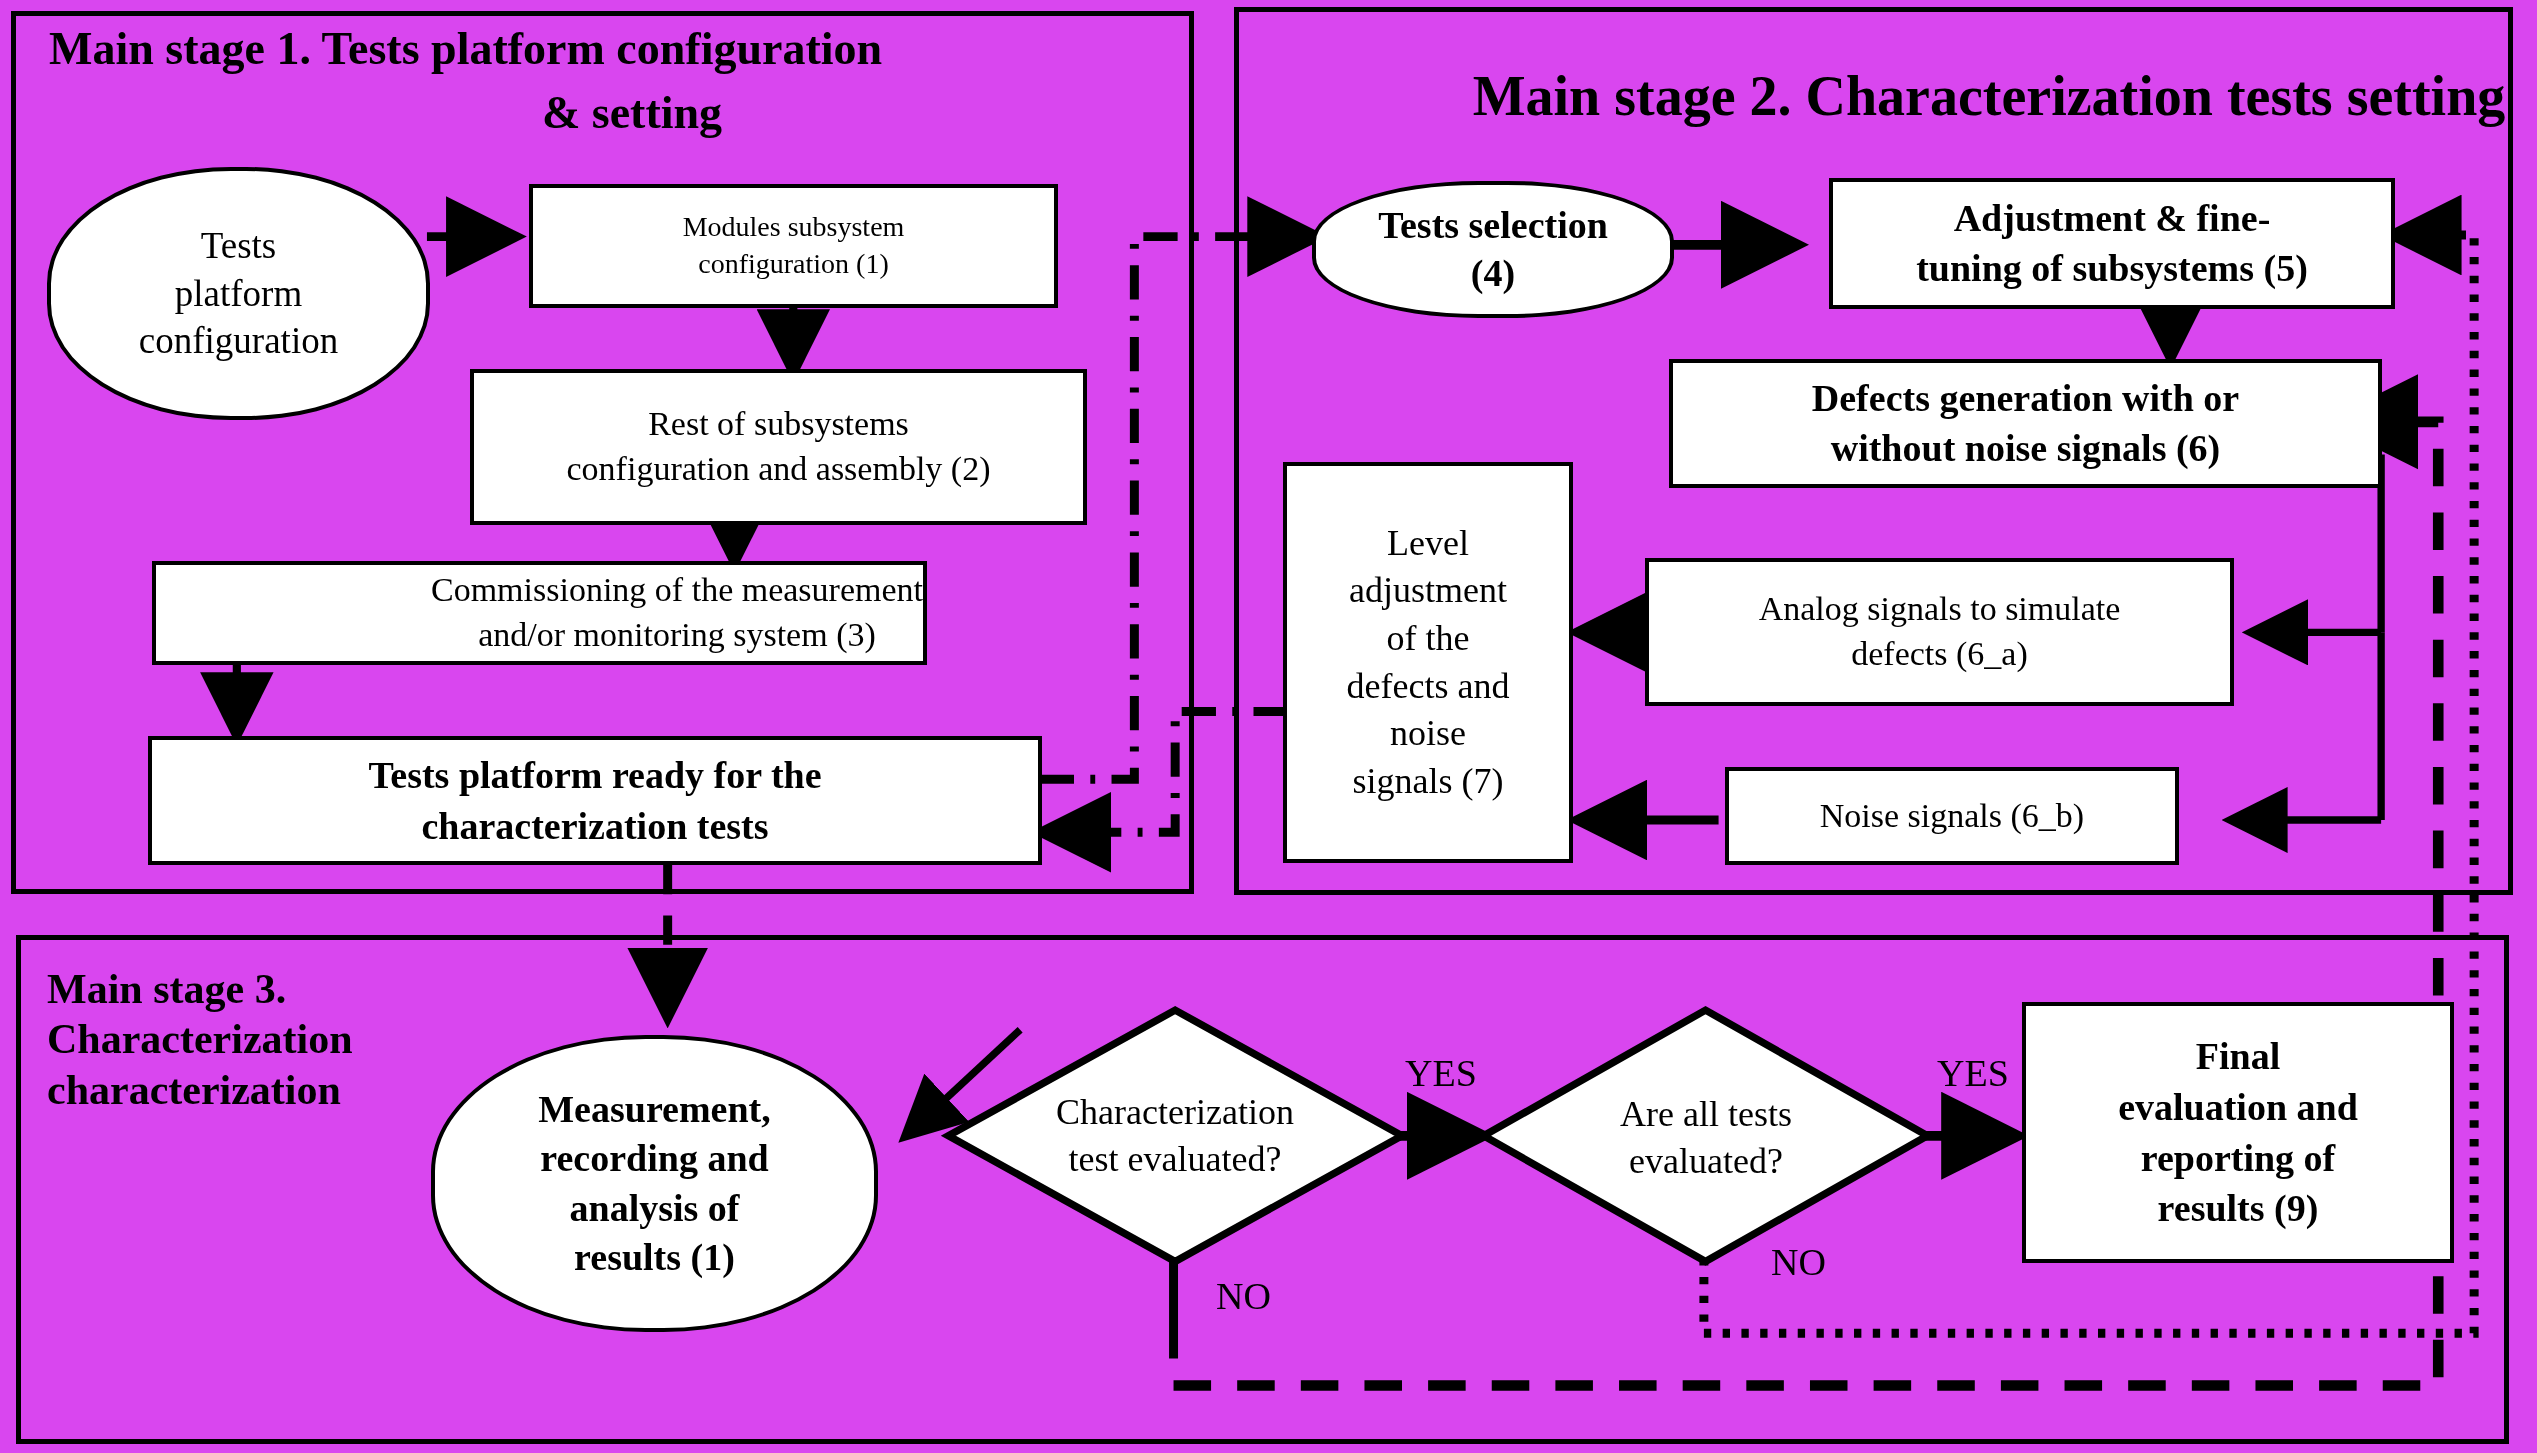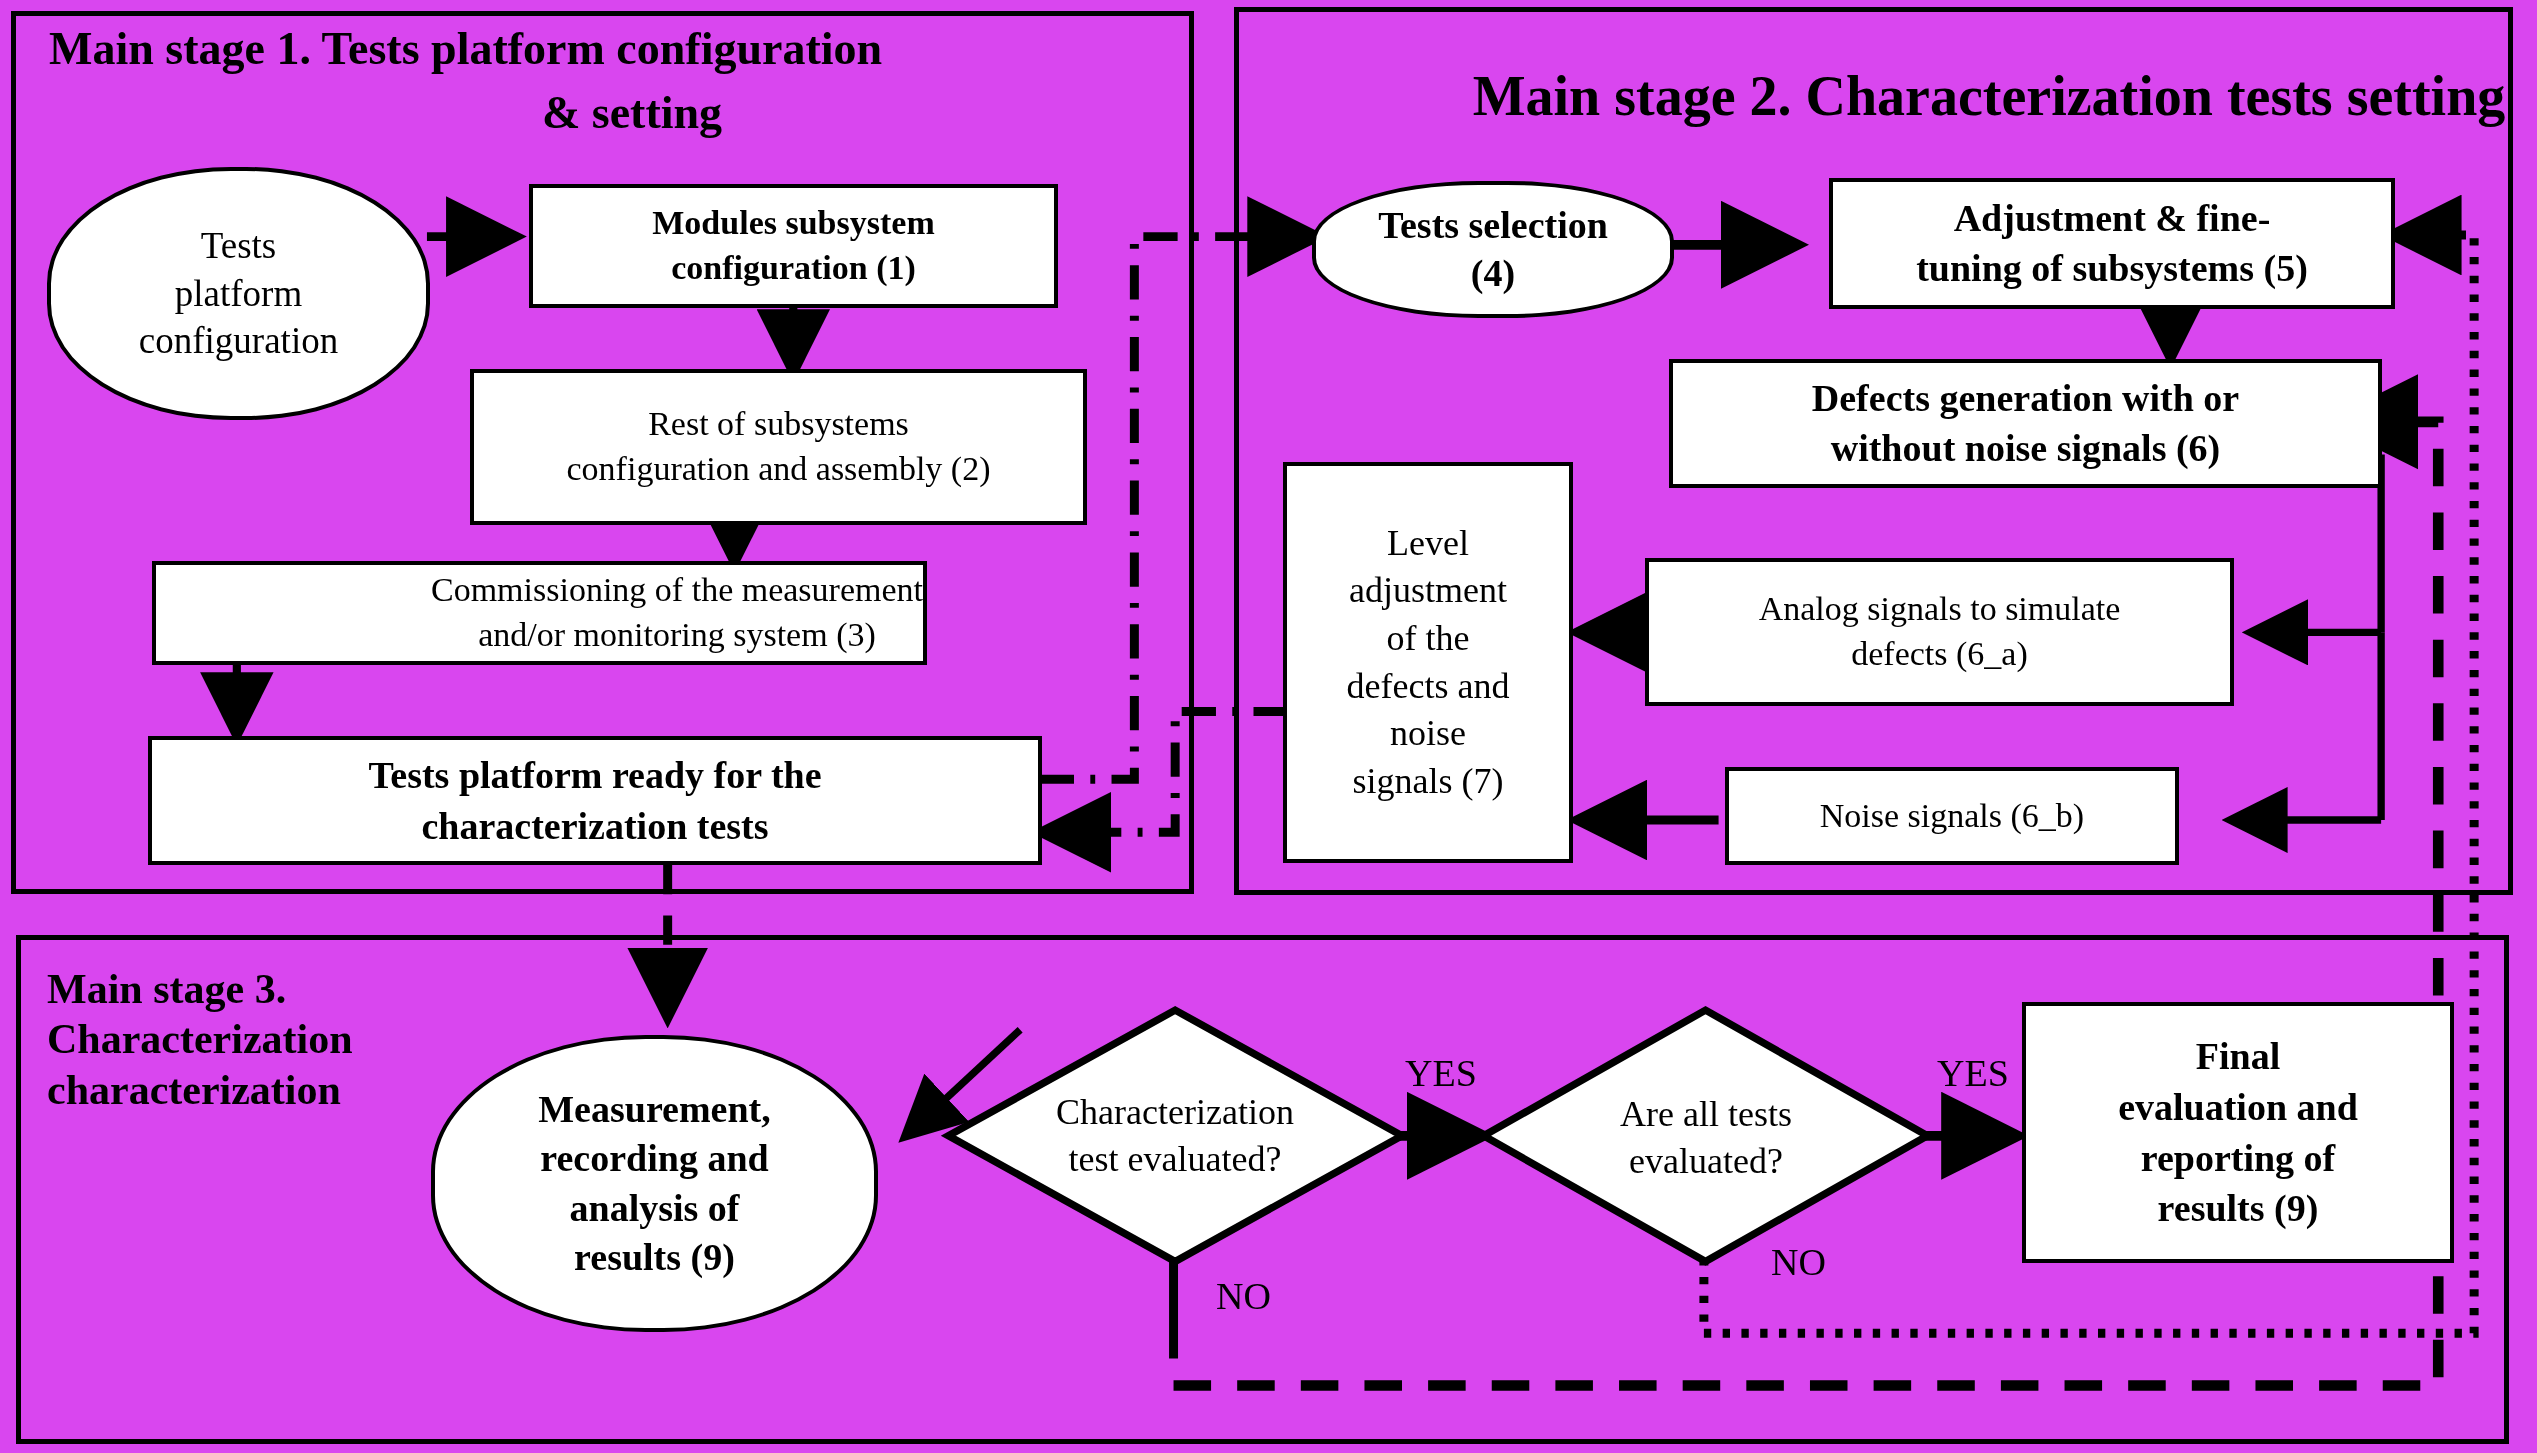--- a/index.html
+++ b/index.html
@@ -131,21 +131,21 @@
     <div>Characterization</div>
     <div>characterization</div>
   </div>
 
   <div class="node term" style="left:47px;top:167px;width:383px;height:253px;font-size:37px;line-height:1.28;white-space:pre-line;">
     <span>Tests
 platform
 configuration</span>
   </div>
 
-  <div class="node box" style="left:529px;top:184px;width:529px;height:124px;font-size:34px;line-height:1.32;white-space:pre-line;font-weight:bold;">
+  <div class="node box" style="left:529px;top:184px;width:529px;height:124px;font-size:28px;line-height:1.32;white-space:pre-line;">
     <span>Modules subsystem
 configuration (1)</span>
   </div>
 
   <div class="node box" style="left:470px;top:369px;width:617px;height:156px;font-size:34px;line-height:1.32;white-space:pre-line;">
     <span>Rest of subsystems
 configuration and assembly (2)</span>
   </div>
 
   <div class="node box" style="left:152px;top:561px;width:775px;height:104px;font-size:34px;line-height:1.32;white-space:pre-line;justify-content:flex-end;">
@@ -188,21 +188,21 @@
   </div>
 
   <div class="node box" style="left:1725px;top:767px;width:454px;height:98px;font-size:34px;line-height:1.32;white-space:pre-line;">
     <span>Noise signals (6_b)</span>
   </div>
 
   <div class="node term" style="left:431px;top:1035px;width:447px;height:297px;font-size:38px;font-weight:bold;line-height:1.3;white-space:pre-line;">
     <span>Measurement,
 recording and
 analysis of
-results (9)</span>
+results (1)</span>
   </div>
 
   <div class="diamond-label" style="left:984px;top:1075px;width:382px;height:122px;font-size:36px;line-height:1.3;white-space:pre-line;">
     <span>Characterization
 test evaluated?</span>
   </div>
 
   <div class="diamond-label" style="left:1523px;top:1077px;width:366px;height:122px;font-size:36px;line-height:1.3;white-space:pre-line;">
     <span>Are all tests
 evaluated?</span>

